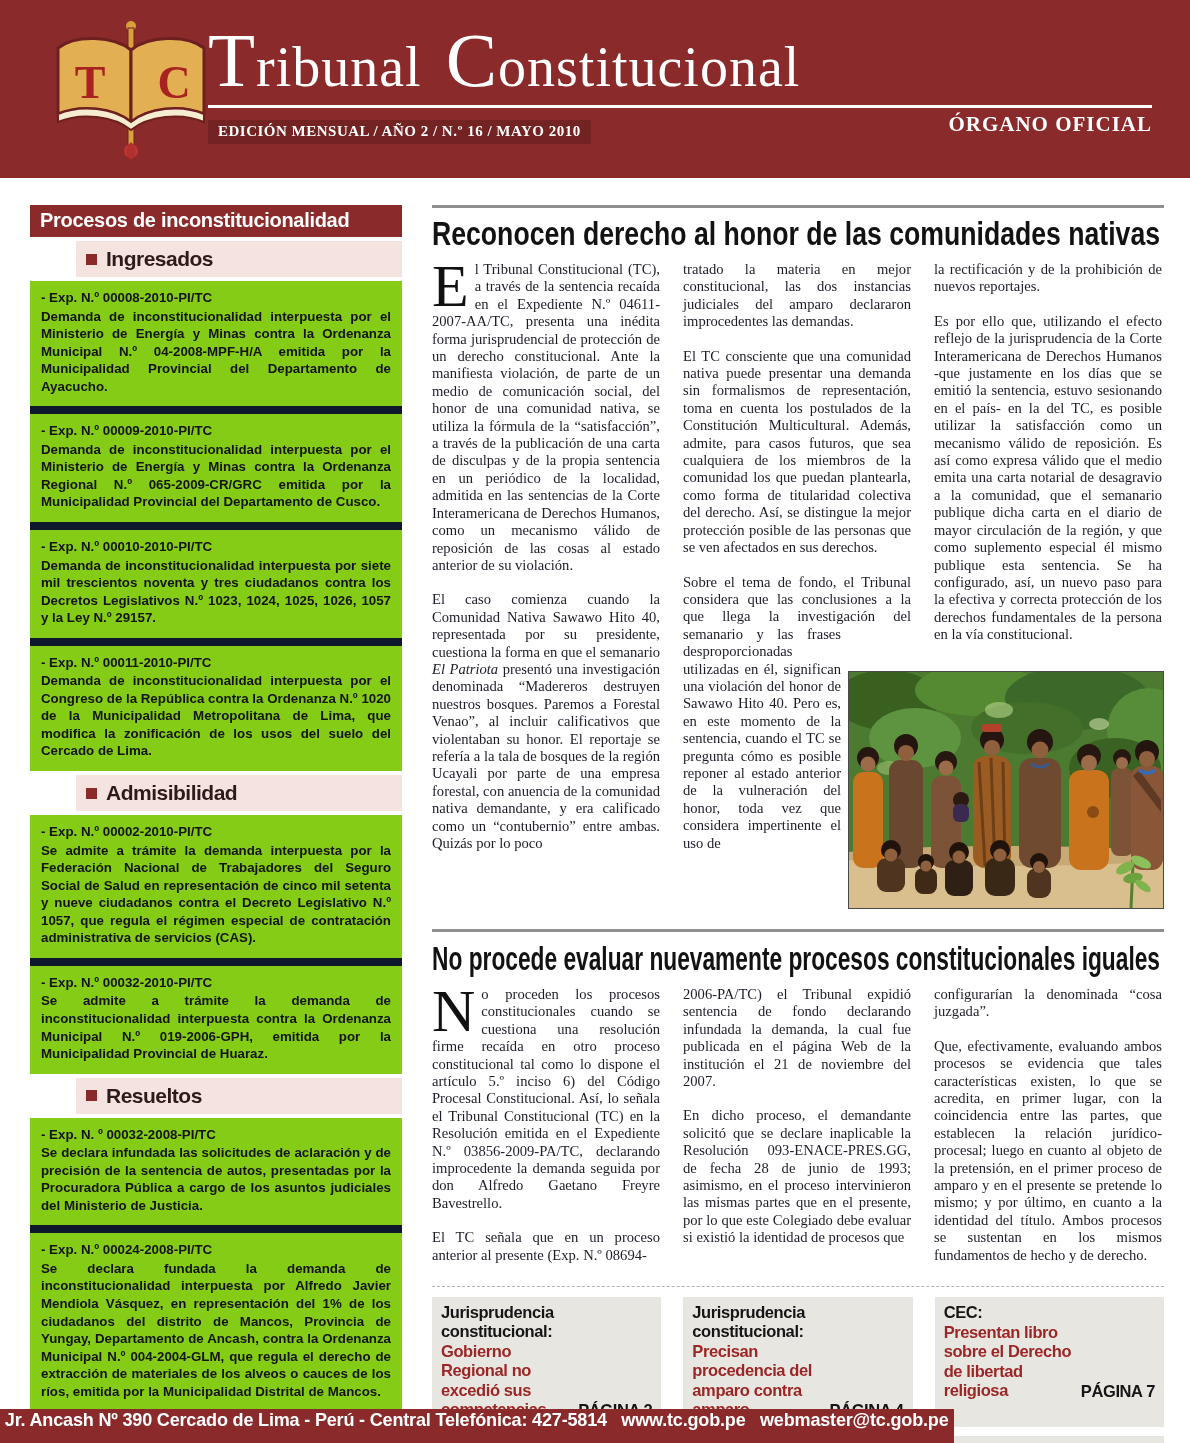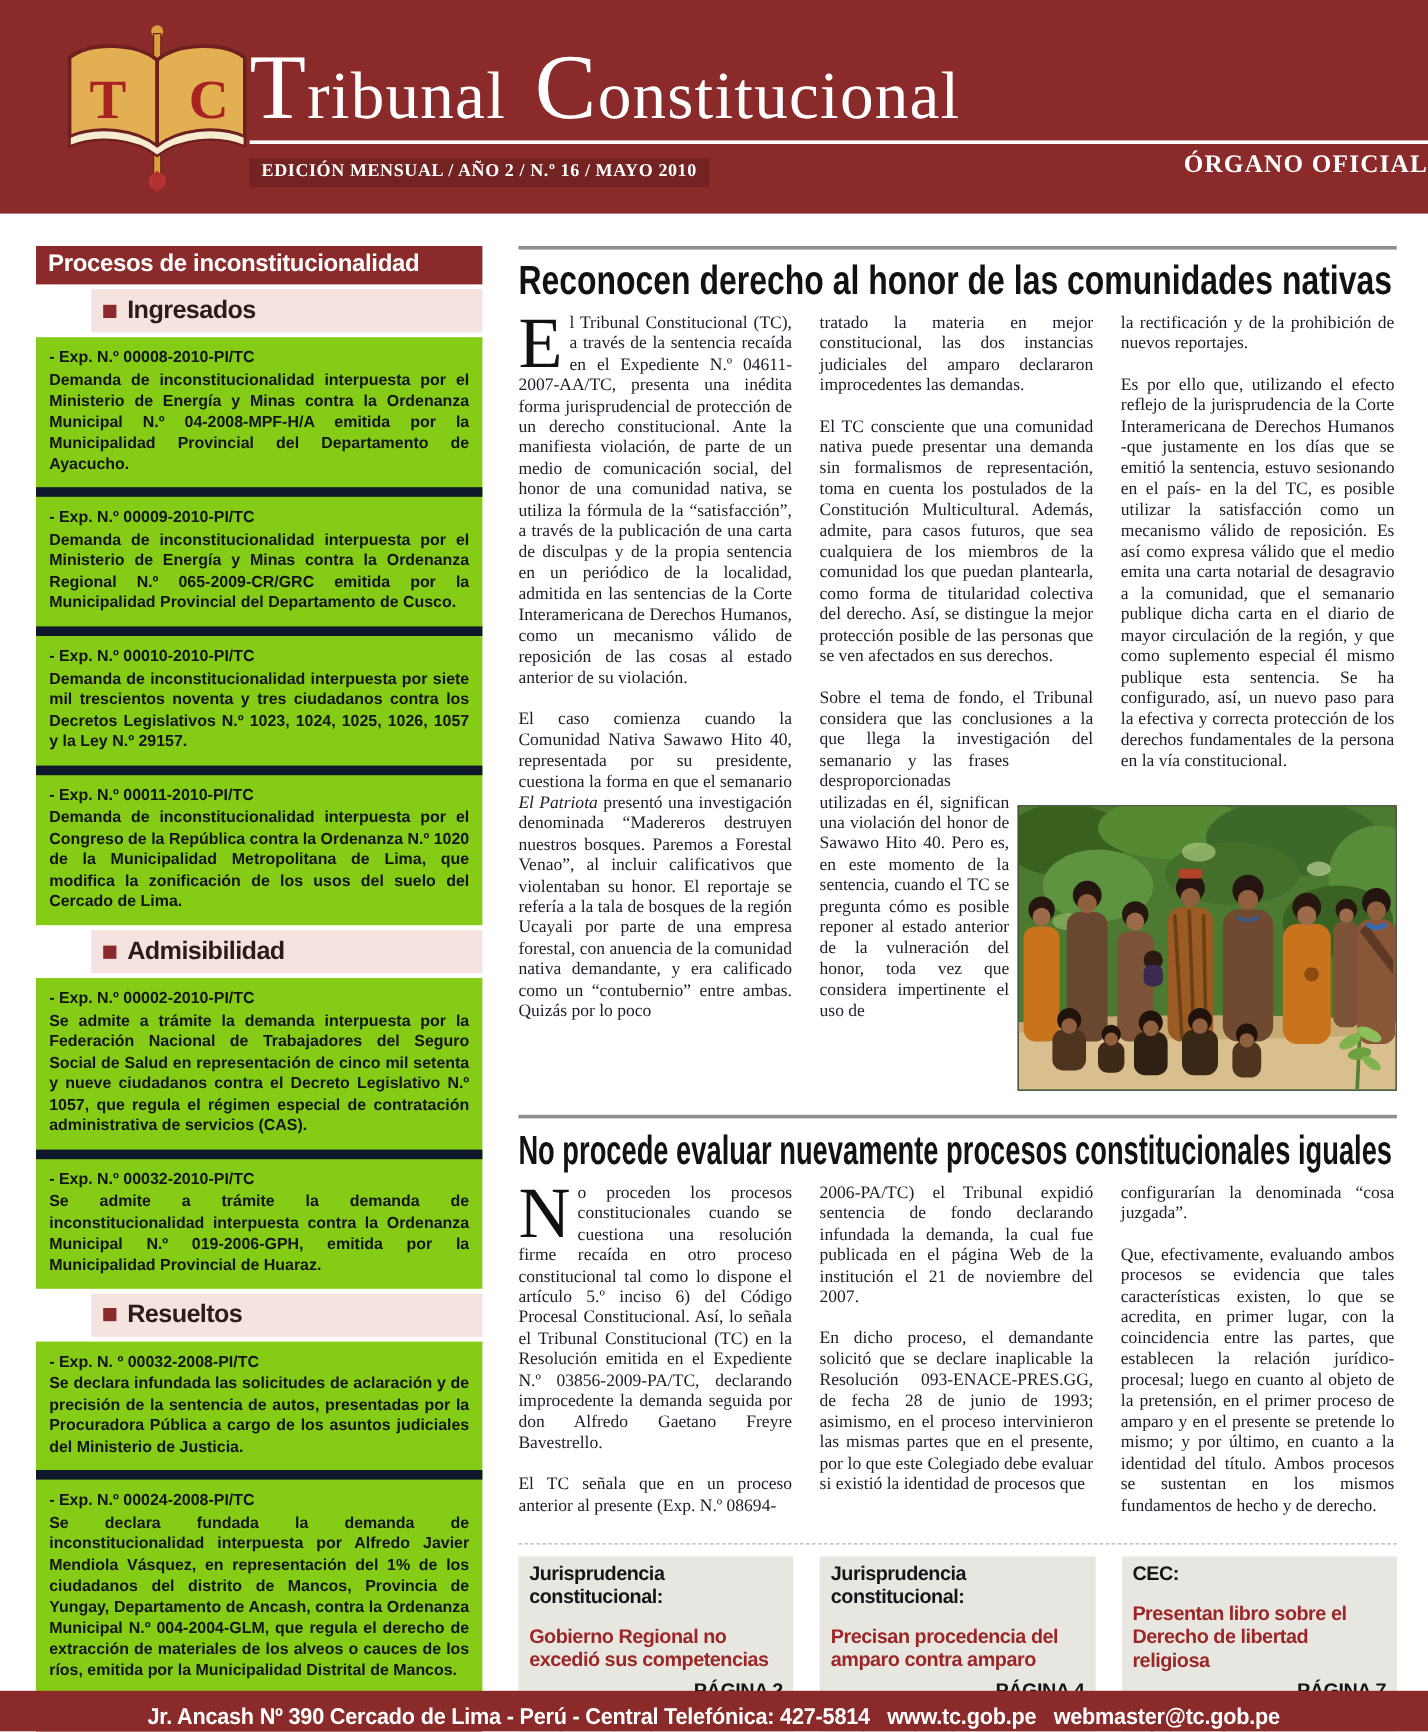--- a/index.html
+++ b/index.html
@@ -2,21 +2,21 @@
 <html><head>
 <meta charset="utf-8">
 <style>
   * { margin:0; padding:0; box-sizing:border-box; }
   body { background:#ffffff; font-family:"Liberation Sans", sans-serif; }
   .page { width:1190px; height:1443px; background:#fff; position:relative; overflow:hidden; margin:0 auto; }
 
   
   .masthead { height:178px; background:#8b2a2a; position:relative; }
   .mh-logo { position:absolute; left:36px; top:18px; }
-  .mh-right { margin-left:208px; padding-top:32px; }
+  .mh-right { margin-left:208px; margin-right:38px; padding-top:20px; }
   .mh-title { white-space:nowrap; }
   .mh-word { display:inline-block; font-family:"Liberation Serif", serif; color:#fff; font-size:56px; line-height:1.05; letter-spacing:1px; }
   .mh-word::first-letter { font-size:77px; }
   .mh-word + .mh-word { margin-left:24px; }
   .mh-rule { height:3px; background:#fff; margin-top:4px; }
   .mh-sub { display:flex; justify-content:space-between; align-items:flex-start; margin-top:3px;text-align:center; }
   .mh-edition { margin-top:9px; display:inline-block; background:rgba(0,0,0,0.16); padding:3px 10px 4px; font-family:"Liberation Serif", serif; font-weight:bold; font-size:15px; color:#fff; letter-spacing:0.5px; }
   .mh-organ { font-family:"Liberation Serif", serif; font-weight:bold; font-size:21px; color:#fff; letter-spacing:1px; margin-top:1px; }
 
   
@@ -48,26 +48,26 @@
   .photo-spacer { float:right; width:70px; height:244px; }
   .photo { position:absolute; top:410px; right:0; width:316px; height:238px; z-index:3; border:1px solid #4a4a4a; background:#4c7a30; }
   .mid-rule { height:3px; background:#8f8f8f; margin:6px 0 8px; }
   .article2 { min-height:296px; }
 
   
   .pre-teaser-rule { border-top:1px dashed #b5b1aa; margin:4px 0 10px; }
   .teasers { display:grid; grid-template-columns:repeat(3, 1fr); grid-template-rows:repeat(2, auto); grid-auto-flow:column; gap:9px 22px; }
   .teaser { background:#e8e6e1; padding:6px 9px 7px; min-height:62px; }
   .t-label { font-weight:bold; font-size:16.5px; letter-spacing:-0.4px; color:#151515; }
-  .t-head { display:flex; align-items:flex-end; gap:6px; margin-top:14px;flex-direction:column; }
+  .t-head { display:flex; align-items:flex-end; gap:6px; margin-top:1px; }
   .t-title { flex:1; font-weight:bold; font-size:16.5px; line-height:1.18; letter-spacing:-0.4px; color:#9b2626; }
   .t-page { white-space:nowrap; font-weight:bold; font-size:16.5px; letter-spacing:-0.4px; color:#151515; }
 
   
-  .footer { position:absolute; left:0; bottom:0; width:1190px; height:34px; background:#8b2a2a; display:flex; align-items:flex-end; justify-content:center; }
+  .footer { position:absolute; left:0; bottom:0; width:954px; height:34px; background:#8b2a2a; display:flex; align-items:flex-start; justify-content:center; }
   .footer span { color:#fff; font-weight:bold; font-size:19px; letter-spacing:-0.2px; transform:scaleX(0.95); white-space:pre; }
 </style>
 </head>
 <body>
 
 <div class="page">
 
   <header class="masthead">
     <div class="mh-logo">
       <svg width="190" height="142" viewBox="0 0 190 142">

